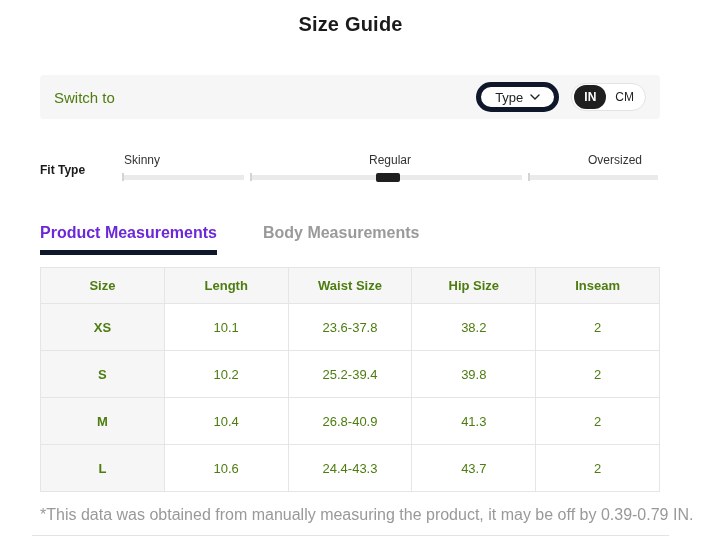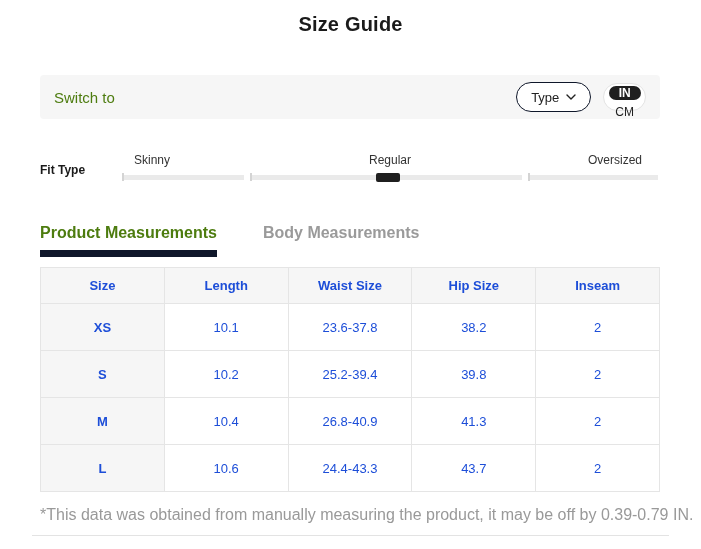--- a/index.html
+++ b/index.html
@@ -24,73 +24,73 @@
     position: absolute; top: 75px; left: 40px; width: 620px; height: 44px;
     background: #f6f6f6; border-radius: 4px;
     display: flex; align-items: center; justify-content: space-between;
     padding: 0 14px;
   }
   .switch-label { font-size: 15px; color: #4d7c0f; text-align: center; }
   .switch-controls { display: flex; align-items: center; gap: 12px; }
   .type-dropdown {
     display: flex; align-items: center; gap: 7px;
     height: 30px; padding: 0 14px;
-    background: #fff; border: 1px solid #0f172a; border-radius: 16px;
+    background: #fff; border: 5px solid #0f172a; border-radius: 16px;
     font-size: 13px; color: #222; cursor: pointer;
   }
   .chevron-icon { display: inline-flex; align-items: center; }
   .unit-toggle {
     display: flex; align-items: center;
     height: 28px; padding: 2px;
-    background: #fff; border: 1px solid #e3e3e3; border-radius: 15px; flex-direction: column;
+    background: #fff; border: 1px solid #e3e3e3; border-radius: 15px;
   }
   .unit-option {
     font-size: 12px; display: flex; align-items: center; height: 24px;
     cursor: pointer;
   }
   .unit-option.selected {
     background: #1f1f1f; color: #fff; font-weight: 700;
     border-radius: 12px; padding: 0 10px;
   }
   .unit-option.unselected { color: #1f1f1f; padding: 8px 9px; }
 
   
   .fit-section { position: absolute; top: 150px; left: 40px; width: 620px; height: 42px; }
   .fit-label { position: absolute; left: 0; top: 13px; font-size: 12px; font-weight: 700; color: #1a1a1a; }
   .slider { position: absolute; left: 82px; top: 0; width: 536px; height: 42px; }
   .slider-label { position: absolute; top: 3px; font-size: 12px; color: #333; white-space: nowrap; cursor: pointer; }
-  .slider-label.left { left: 12px; }
+  .slider-label.left { left: 2px; }
   .slider-label.center { left: 50%; transform: translateX(-50%); }
   .slider-label.right { right: 16px; }
   .track-seg { position: absolute; top: 25px; height: 5px; background: #eaeaea; cursor: pointer; }
   .track-seg::before {
     content: ""; position: absolute; left: 0; top: -2px; width: 2px; height: 8px;
     background: #d4d4d4;
   }
   .seg1 { left: 0; width: 122px; }
   .seg2 { left: 128px; width: 272px; }
   .seg3 { left: 406px; width: 130px; }
   .slider-thumb {
     position: absolute; top: 23px; left: 254px; width: 24px; height: 9px;
     background: #1f1f1f; border-radius: 2px; cursor: grab;
   }
 
   
   .tabs { position: absolute; top: 224px; left: 40px; display: flex; gap: 46px; }
   .tab { font-size: 16px; font-weight: 700; cursor: pointer; padding-bottom: 8px; }
-  .tab.active { color: #4d7c0f; border-bottom: 7px solid #0f172a; }
+  .tab.active { color: #6d28d9; border-bottom: 5px solid #0f172a; }
   .tab.inactive { color: #9a9a9a; }
 
   
   .size-table {
     position: absolute; top: 267px; left: 40px; width: 620px;
     border-collapse: collapse; table-layout: fixed;
   }
   .size-table th, .size-table td {
-    border: 1px solid #e5e5e5; text-align: center; font-size: 13px; color: #1d4ed8;
+    border: 1px solid #e5e5e5; text-align: center; font-size: 13px; color: #4d7c0f;
   }
   .size-table th { height: 36px; background: #f6f6f6; font-weight: 700; }
   .size-table td { height: 47px; font-weight: 400; background: #fff; }
   .size-table td.size-col { background: #f6f6f6; font-weight: 700; }
 
   
   .footnote { position: absolute; top: 506px; left: 40px; font-size: 16px; color: #999; }
   .bottom-divider { position: absolute; top: 535px; left: 32px; width: 637px; height: 1px; background: #e3e3e3; }
 </style>
 </head>

